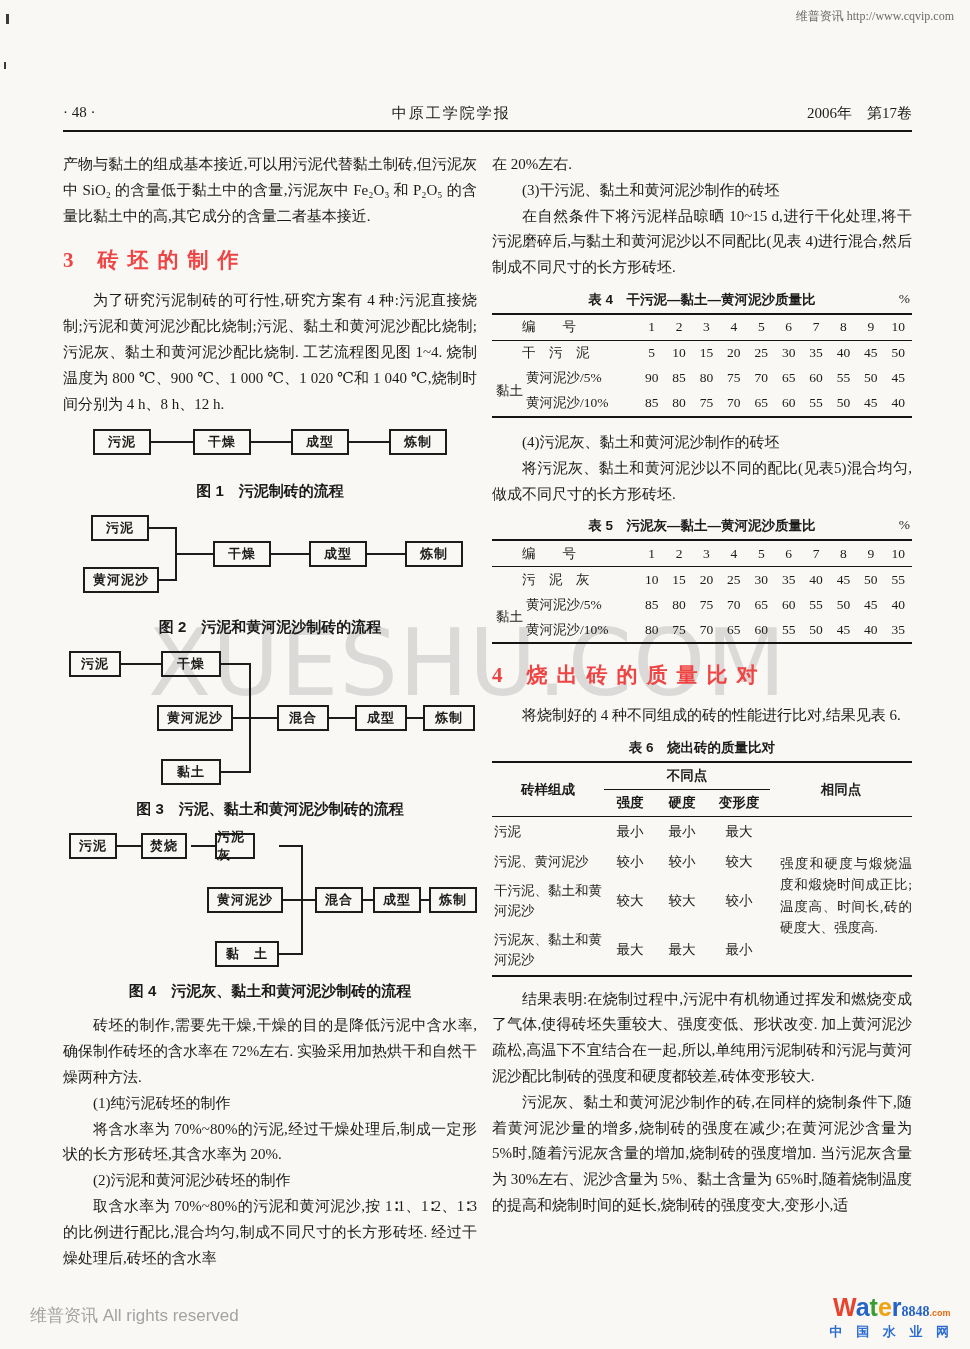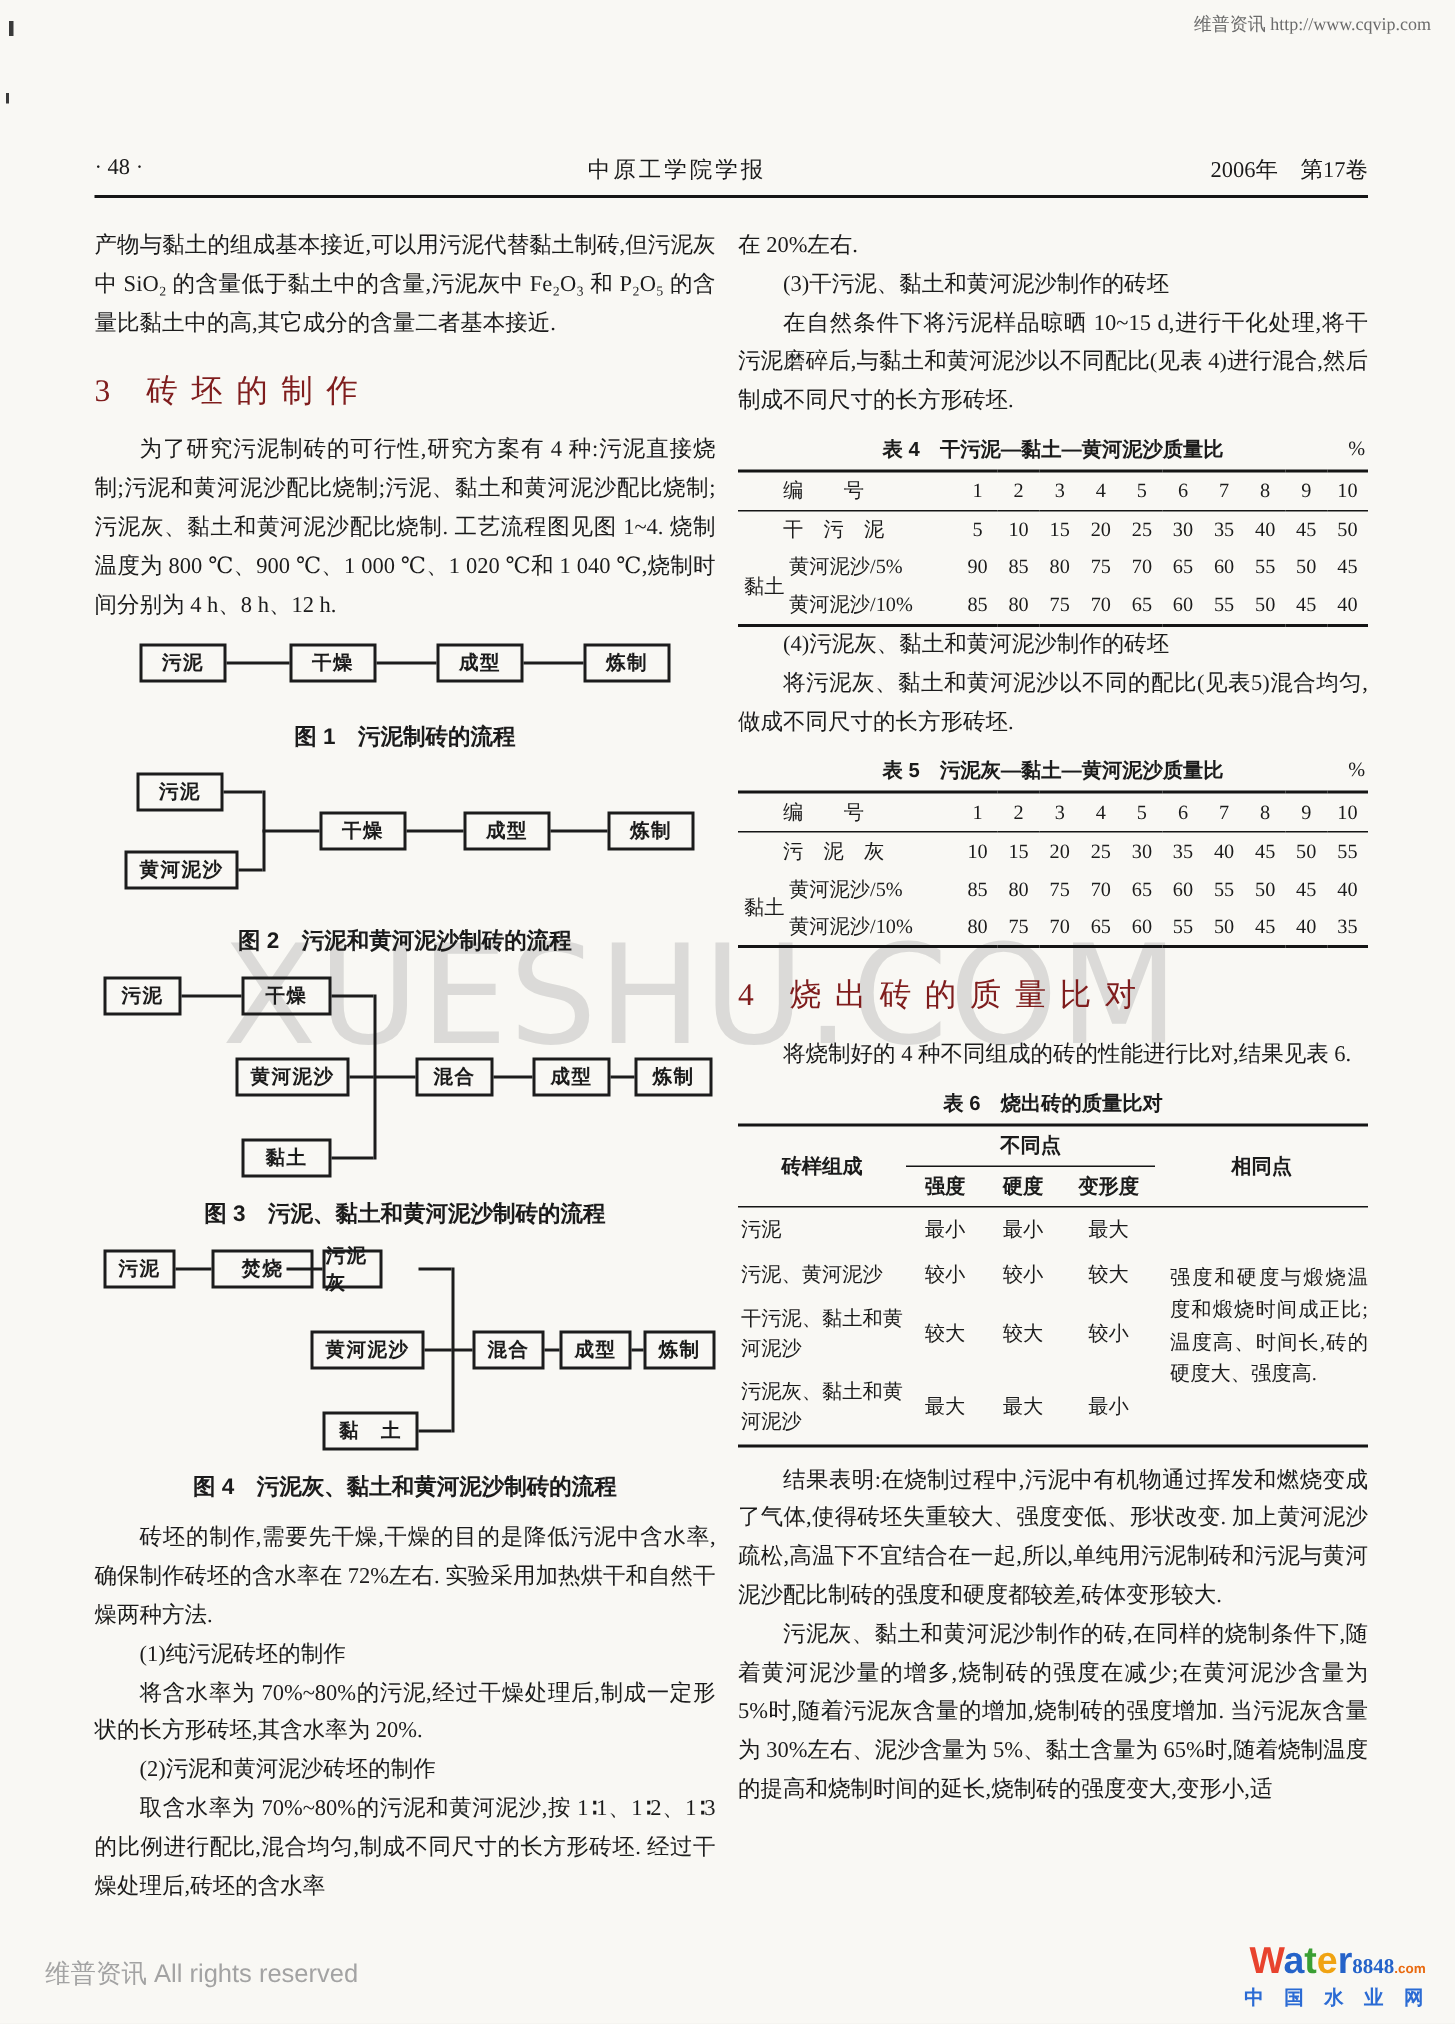--- a/index.html
+++ b/index.html
@@ -17,38 +17,38 @@
   .running-head .mid{letter-spacing:2px;}
   
   .watermark{position:absolute;top:610px;left:148px;z-index:1;font-family:"DejaVu Sans","Liberation Sans",sans-serif;
         font-size:92px;font-weight:400;color:#c6c6c4;opacity:.58;letter-spacing:1px;white-space:nowrap;pointer-events:none;}
   
   .col{position:absolute;top:152px;z-index:2;}
   #col-left{left:63px;width:414px;}
   #col-right{left:492px;width:420px;}
   .p{margin:0;font-size:15px;line-height:1.72;text-align:justify;}
   .ind{text-indent:2em;}
-  .sec{font-size:21px;font-weight:400;margin:17px 0 14px;color:#7f1d1d;}
+  .sec{font-size:21px;font-weight:700;margin:17px 0 14px;color:#ef4444;}
   .sec .no{display:inline-block;margin-right:24px;}
   .sec .tt{letter-spacing:9px;}
   
   .fig{position:relative;margin:10px 0 12px;}
   .fbox{position:absolute;height:26px;border:2px solid #1c1c1c;box-sizing:border-box;display:flex;align-items:center;
         justify-content:center;font-size:13px;font-weight:600;letter-spacing:1px;
         font-family:"Liberation Sans","DejaVu Sans",sans-serif;background:transparent;}
   .hl{position:absolute;height:2px;background:#1c1c1c;}
   .vl{position:absolute;width:2px;background:#1c1c1c;}
   .cap{position:absolute;bottom:0;left:0;right:0;text-align:center;font-weight:bold;font-size:15px;
         font-family:"Liberation Sans","DejaVu Sans",sans-serif;}
   
   .tbl-head{position:relative;text-align:center;font-weight:bold;font-size:13.5px;margin:10px 0 4px;
         font-family:"Liberation Sans","DejaVu Sans",sans-serif;}
   .tbl-head .unit{position:absolute;right:2px;top:0;font-weight:normal;font-family:"Liberation Serif",serif;}
   table.sci{width:100%;border-collapse:collapse;table-layout:fixed;font-size:13.5px;
-        border-top:2.2px solid #151515;border-bottom:2.2px solid #151515;margin-bottom:0;}
+        border-top:2.2px solid #151515;border-bottom:2.2px solid #151515;margin-bottom:12px;}
   table.sci thead tr{border-bottom:1.3px solid #151515;}
   table.sci td{padding:3.5px 0;}
   table.sci td.lbl{text-align:left;padding-left:30px;}
   table.sci td.lbl2{text-align:left;}
   table.sci td.grp{text-align:left;padding-left:4px;}
   table.sci td.num{text-align:center;}
   col.cg{width:34px;} col.cl{width:112px;}
   
   table.cmp{width:100%;border-collapse:collapse;table-layout:fixed;font-size:13.5px;
         border-top:2.2px solid #151515;border-bottom:2.2px solid #151515;margin-bottom:10px;}
@@ -136,21 +136,21 @@
       <div class="hl" style="left:266px;top:68px;width:26px;"></div>
       <div class="fbox" style="left:292px;top:56px;width:52px;">成型</div>
       <div class="hl" style="left:344px;top:68px;width:16px;"></div>
       <div class="fbox" style="left:360px;top:56px;width:52px;">炼制</div>
       <div class="cap">图 3　污泥、黏土和黄河泥沙制砖的流程</div>
     </div>
 
     <div class="fig" style="height:170px;">
       <div class="fbox" style="left:6px;top:2px;width:48px;">污泥</div>
       <div class="hl" style="left:54px;top:14px;width:24px;"></div>
-      <div class="fbox" style="left:78px;top:2px;width:68px;">焚烧</div>
+      <div class="fbox" style="left:78px;top:2px;width:46px;">焚烧</div>
       <div class="hl" style="left:128px;top:14px;width:24px;"></div>
       <div class="fbox" style="left:152px;top:2px;width:40px;">污泥灰</div>
       <div class="fbox" style="left:144px;top:56px;width:76px;">黄河泥沙</div>
       <div class="fbox" style="left:152px;top:110px;width:64px;">黏　土</div>
       <div class="hl" style="left:216px;top:14px;width:22px;"></div>
       <div class="hl" style="left:220px;top:68px;width:18px;"></div>
       <div class="hl" style="left:216px;top:122px;width:22px;"></div>
       <div class="vl" style="left:238px;top:14px;height:110px;"></div>
       <div class="hl" style="left:238px;top:68px;width:14px;"></div>
       <div class="fbox" style="left:252px;top:56px;width:48px;">混合</div>

